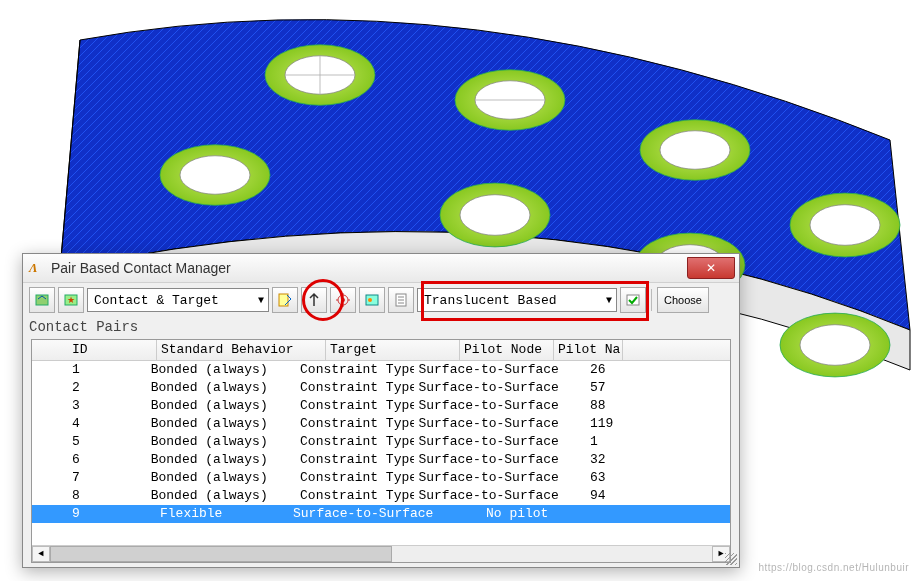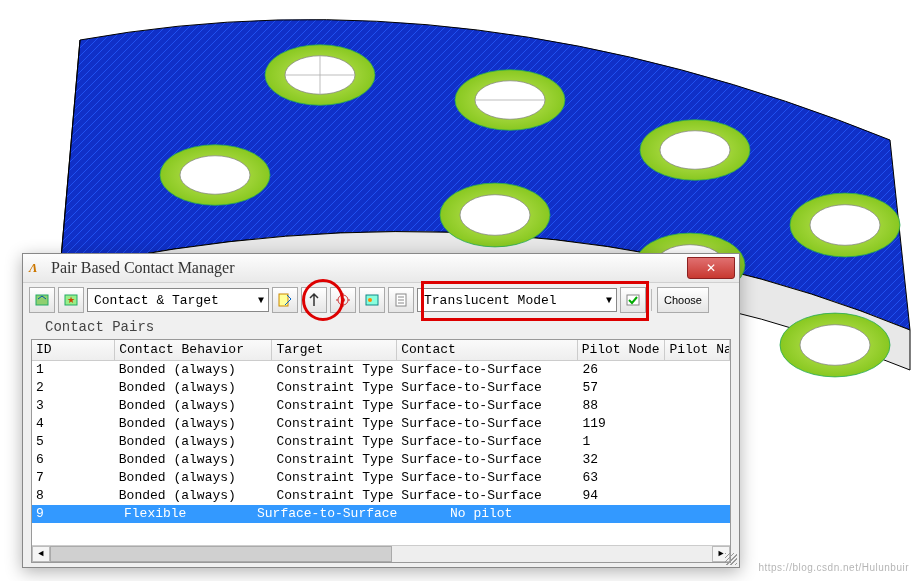--- a/index.html
+++ b/index.html
@@ -44,21 +44,21 @@
   display: flex;
   align-items: center;
   padding: 0 0 0 6px;
   border-bottom: 1px solid #d0d0d0;
 }
 .titlebar .appicon {
   width: 16px; height: 16px; margin-right: 6px;
   font-style: italic; font-weight: bold; font-family: Georgia, serif;
   color: #cc7700;
 }
-.titlebar .title { flex:1; font-size: 16px; color:#333;font-family:Liberation Serif, serif;}
+.titlebar .title { flex:1; font-size: 14px; color:#333;}
 .closebtn {
   width: 46px; height: 20px;
   background: linear-gradient(#e07070,#c83830);
   border:1px solid #8b2020;
   border-radius: 0 0 3px 3px;
   color:#fff;
   display:flex; align-items:center; justify-content:center;
   margin-right:4px;
   font-size:12px;
 }
@@ -94,21 +94,21 @@
   border-radius: 50%;
   pointer-events:none;
 }
 .redrect {
   position:absolute;
   border: 3px solid #d00;
   pointer-events:none;
 }
 
 .subheader {
-  padding: 2px 22px;
+  padding: 2px 6px;
   font-family: "Courier New", monospace;
   font-size: 14px;
   color:#444;
 }
 
 .grid {
   flex:1;
   background:#fff;
   border:1px solid #999;
   margin: 2px 8px 4px 8px;
@@ -130,21 +130,21 @@
   border-right:1px solid #ccc;
   padding: 2px 4px;
   white-space:nowrap;
   overflow:hidden;
 }
 .gbody { flex:1; overflow:hidden; }
 .grow { display:flex; height:18px; }
 .grow > div { padding: 1px 4px; white-space:nowrap; overflow:hidden; }
 .grow.sel { background:#3399ff; color:#fff; }
 
-.col-id { width:80px; }
+.col-id { width:80px;margin-left:36px; }
 .col-beh { width:160px; }
 .col-tgt { width:125px; }
 .col-con { width:185px; }
 .col-pilot { width:85px; }
 .col-pilotn { width:60px; }
 
 .hscroll {
   height:16px;
   background:#eee;
   border-top:1px solid #ccc;
@@ -281,21 +281,21 @@
     </div>
     <div class="tbtn">
       <svg width="16" height="16">
           <rect x="3" y="2" width="10" height="12" fill="#fff" stroke="#888"></rect>
           <line x1="5" y1="5" x2="11" y2="5" stroke="#888"></line>
           <line x1="5" y1="8" x2="11" y2="8" stroke="#888"></line>
           <line x1="5" y1="11" x2="11" y2="11" stroke="#888"></line>
         </svg>
     </div>
     <div class="tdrop" style="width:188px;">
-      <span>Translucent Model</span>
+      <span>Translucent Based</span>
       <span class="arrow">▼</span>
     </div>
     <div class="tbtn">
       <svg width="16" height="16">
           <rect x="2" y="3" width="12" height="10" fill="#fff" stroke="#888"></rect>
           <path d="M4 8 L7 11 L12 5" stroke="#0a0" stroke-width="2" fill="none"></path>
         </svg>
     </div>
     <div style="border-left:1px solid #bbb;height:22px;margin:0 2px;"></div>
     <div class="tbtn" style="width:auto;padding:0 6px;justify-content:center;">
@@ -304,23 +304,22 @@
 
     <div class="redcircle" style="left:279px; top:-4px; width:36px; height:36px;"></div>
     <div class="redrect" style="left:398px; top:-2px; width:222px; height:34px;"></div>
   </div>
 
   <div class="subheader">Contact Pairs</div>
 
   <div class="grid">
     <div class="ghead">
       <div class="col-id">ID</div>
-      <div class="col-beh">Contact Behavior</div>
+      <div class="col-beh">Standard Behavior</div>
       <div class="col-tgt">Target</div>
-      <div class="col-con">Contact</div>
       <div class="col-pilot">Pilot Node</div>
       <div class="col-pilotn">Pilot Na</div>
     </div>
     <div class="gbody" id="grid-body">
         <div class="grow">
           <div class="col-id">1</div>
           <div class="col-beh">Bonded (always)</div>
           <div class="col-tgt">Constraint Type</div>
           <div class="col-con">Surface-to-Surface</div>
           <div class="col-pilot">26</div>

